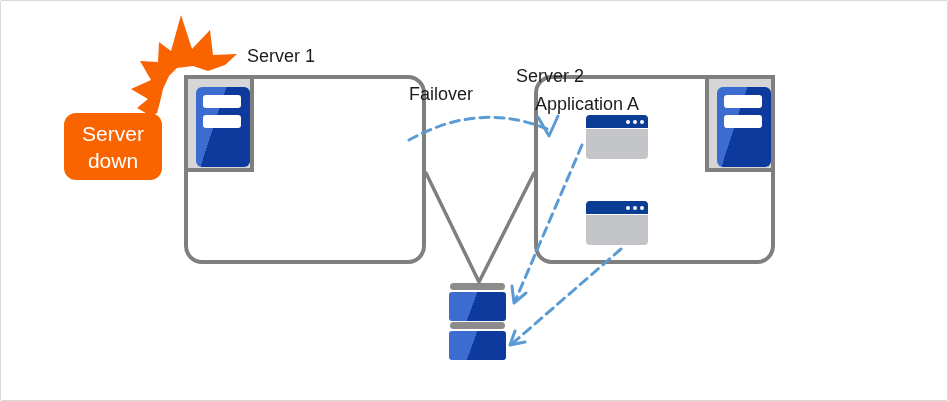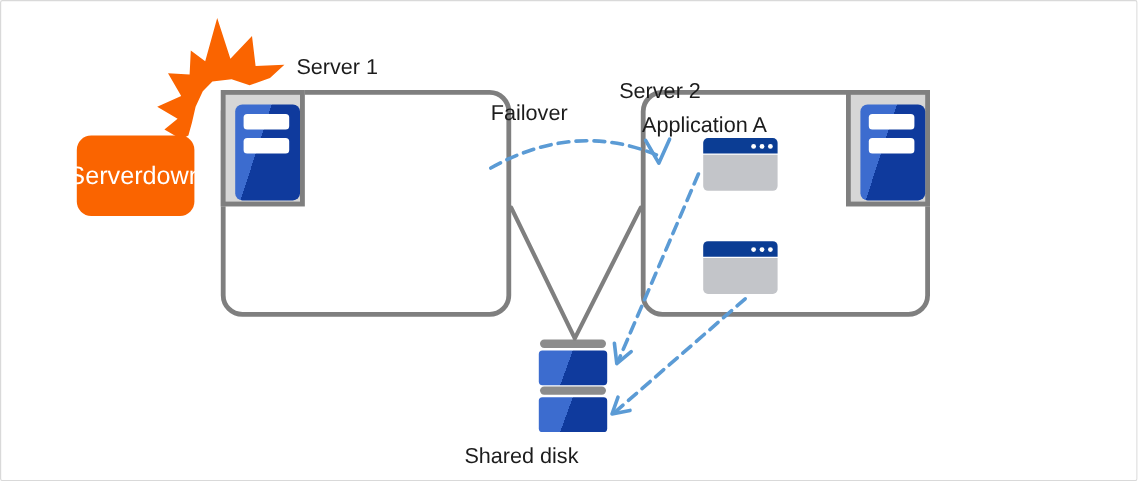--- a/index.html
+++ b/index.html
@@ -64,21 +64,21 @@
   }
   .disk-body{
     width:57px;height:29px;border-radius:3px;
     background:linear-gradient(110deg,#3c6ccf 42%,#0f3a9d 42%);
   }
   
   .callout{
     box-sizing:border-box;
     width:98px;height:67px;
     background:#fa6400;border-radius:12px;
-    display:flex;flex-direction:row;align-items:center;justify-content:center;
+    display:flex;flex-direction:column;align-items:center;justify-content:center;
     color:#ffffff;font-size:21px;line-height:27px;text-align:center;
   }
   svg{display:block;}
   .overlay{pointer-events:none;}
 </style>
 </head>
 <body>
 
 <div class="stage">
 
@@ -103,21 +103,20 @@
     <div class="srv-tower">
       <div class="srv-bar" style="top:8px;"></div>
       <div class="srv-bar" style="top:28px;"></div>
     </div>
   </div>
 
   <div class="abs label" style="left:246px;top:44px;width:200px;">Server 1</div>
   <div class="abs label" style="left:515px;top:44px;width:200px;margin-top:20px;">Server 2</div>
   <div class="abs label" style="left:408px;top:82px;width:150px;">Failover</div>
   <div class="abs label" style="left:534px;top:92px;width:200px;">Application A</div>
-  <div class="abs label" style="left:386px;top:368px;width:200px;">Shared disk</div>
 
   <div class="abs app-icon" style="left:585px;top:114px;">
     <div class="app-titlebar">
       <div class="app-dot" style="left:40px;"></div>
       <div class="app-dot" style="left:47px;"></div>
       <div class="app-dot" style="left:54px;"></div>
     </div>
     <div class="app-body"></div>
   </div>
 

